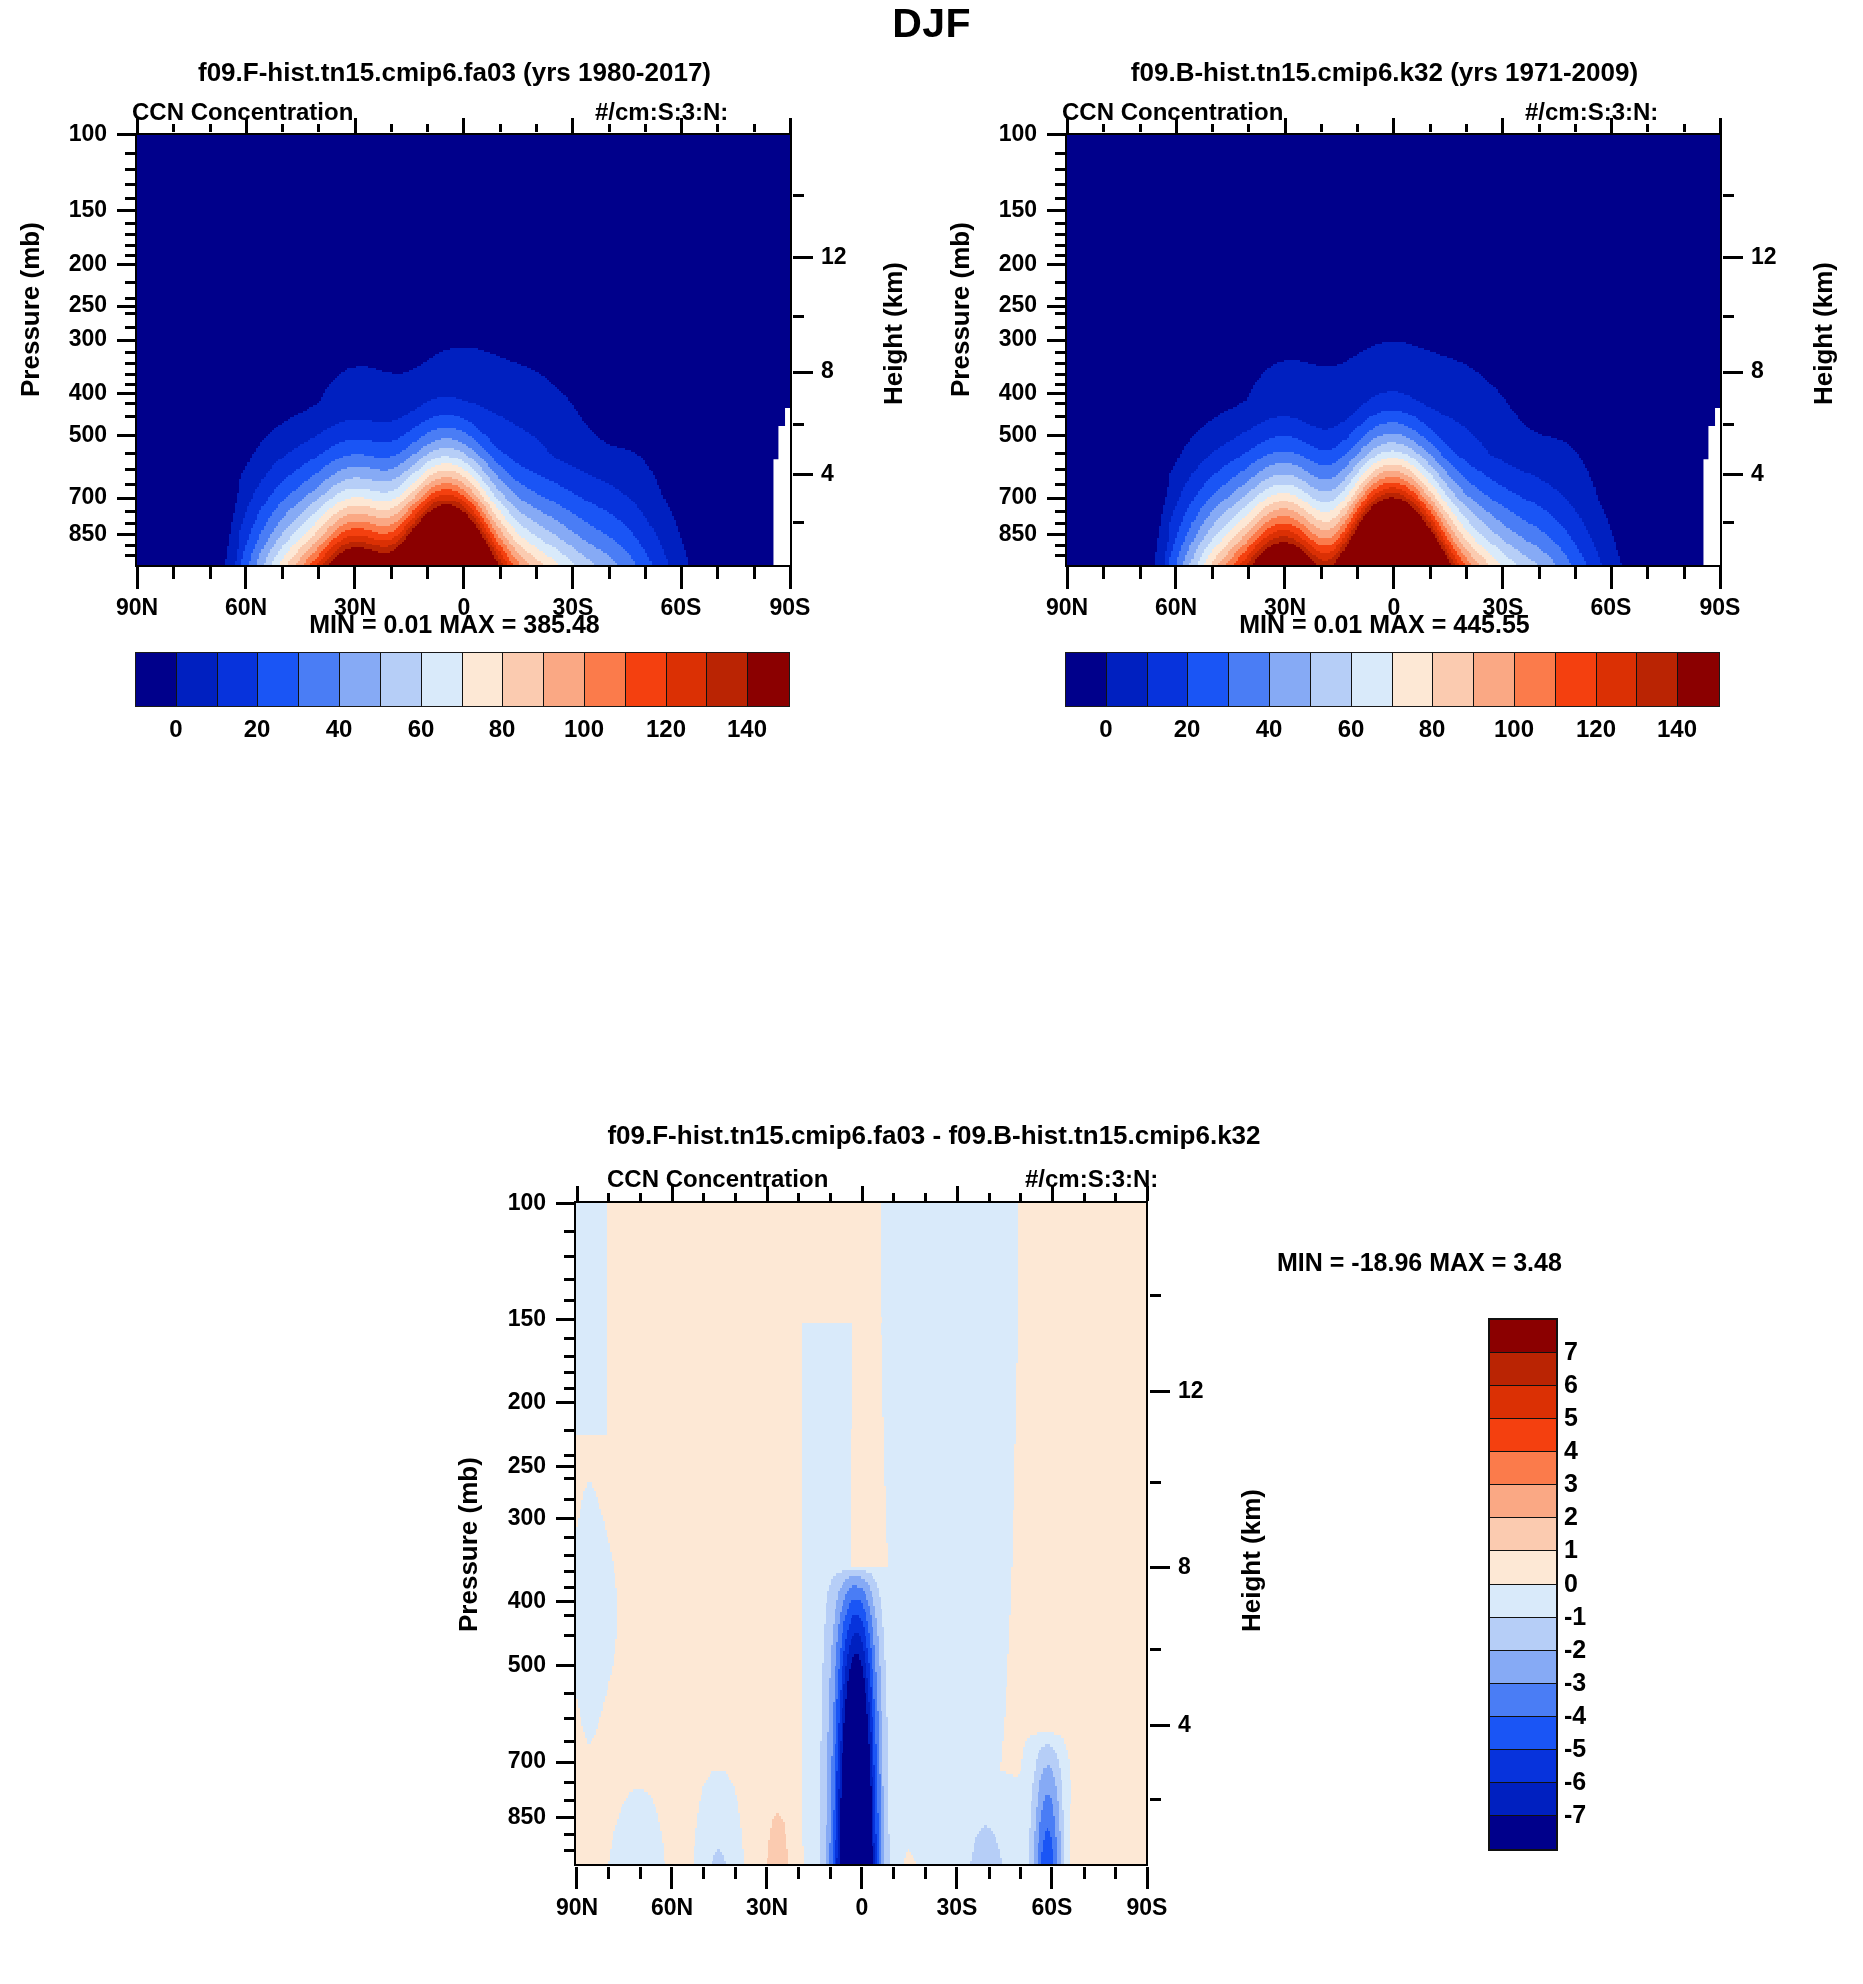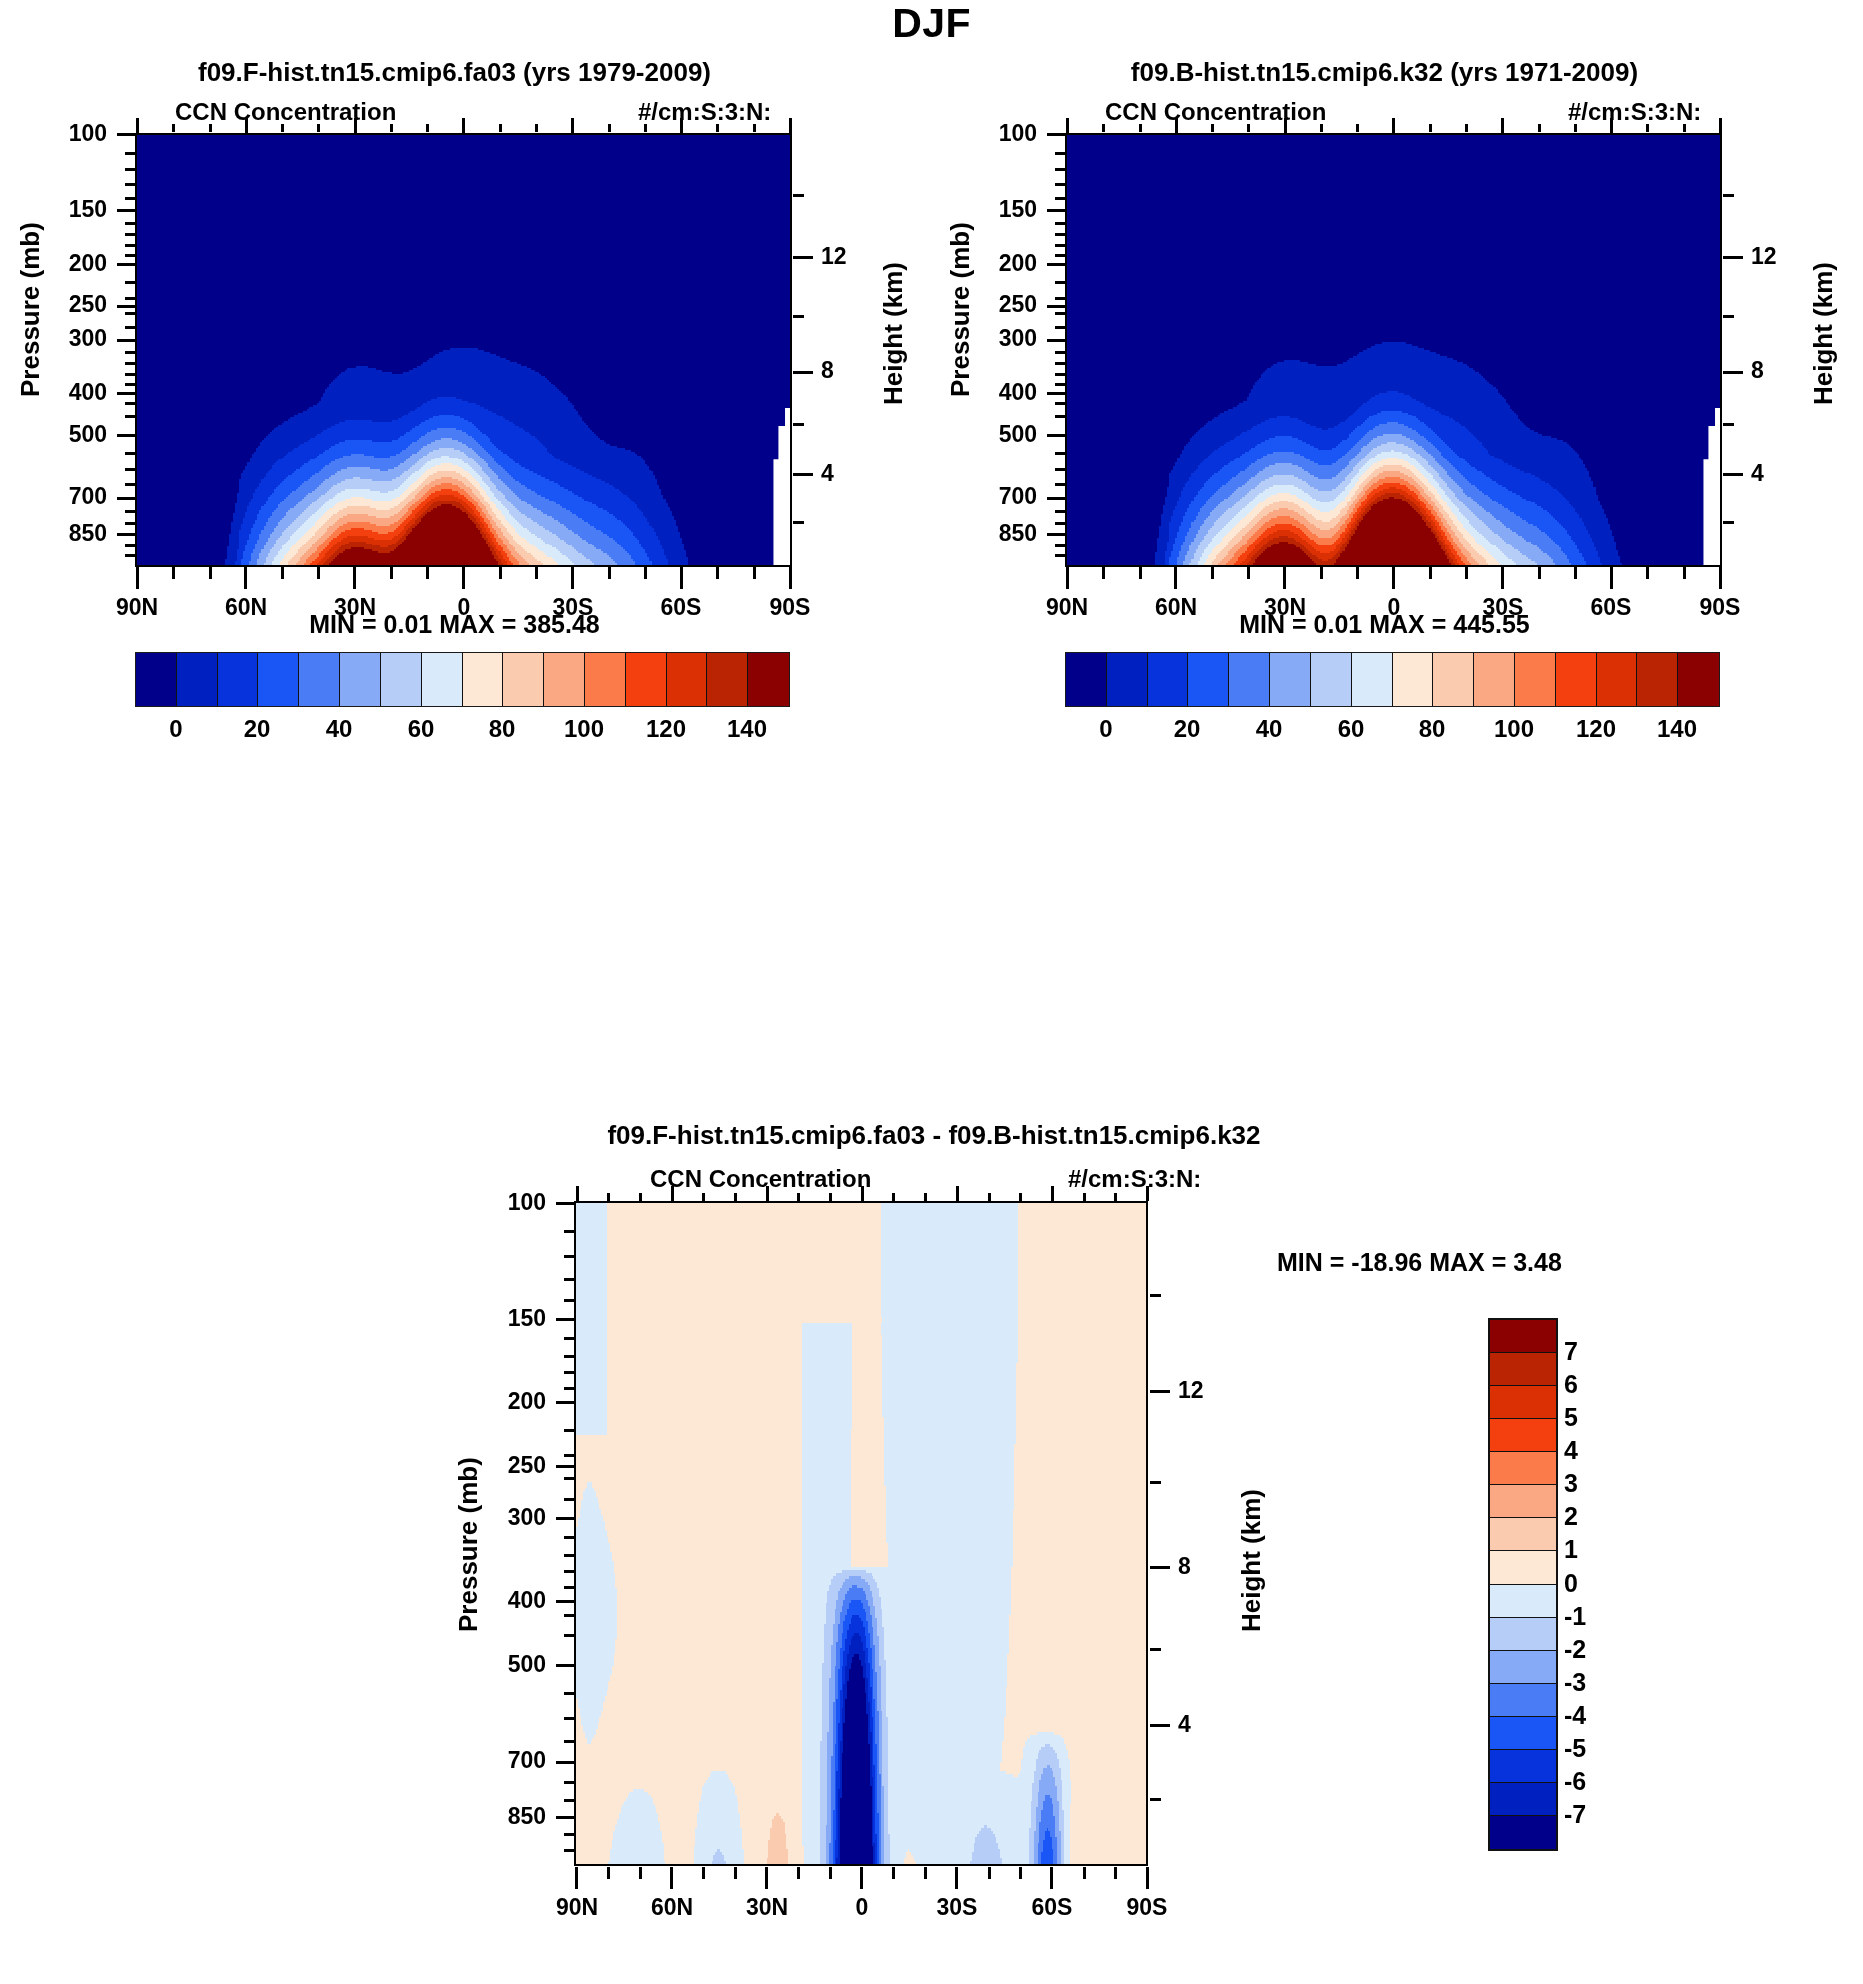--- a/index.html
+++ b/index.html
@@ -19,21 +19,21 @@
     font-size:41px;font-weight:bold;letter-spacing:0.4px;
   }
 
   
   .panel{position:absolute;}
   .panel-title{
     position:absolute;left:0;width:100%;text-align:center;
     font-size:26px;font-weight:bold;white-space:nowrap;
   }
   .sub-left,.sub-right{
-    position:absolute;font-size:24px;font-weight:bold;white-space:nowrap;margin-left:43px;
+    position:absolute;font-size:24px;font-weight:bold;white-space:nowrap;
   }
 
   .plotbox{position:absolute;border:2.5px solid #000;box-sizing:content-box;background:#fff;overflow:hidden;}
   .plotbox svg{display:block;}
 
   
   .tick{position:absolute;background:#000;}
   .ticklabel{position:absolute;font-size:23px;font-weight:bold;white-space:nowrap;}
 
   .axis-title{
@@ -59,21 +59,21 @@
   .cbar-v-labels span{position:absolute;font-size:25px;font-weight:bold;transform:translateY(-50%);}
 </style>
 </head>
 <body>
 
 <div class="page">
 
   <div id="main-title">DJF</div>
 
   <div class="panel" id="panel-left" style="left:0px;top:50px;width:909px;height:1058px;">
-    <div class="panel-title" style="top:6.6px;">f09.F-hist.tn15.cmip6.fa03 (yrs 1979-2009)</div>
+    <div class="panel-title" style="top:6.6px;">f09.F-hist.tn15.cmip6.fa03 (yrs 1980-2017)</div>
     <div class="sub-left" style="left:132px;top:48px;">CCN Concentration</div>
     <div class="sub-right" style="left:595px;top:48px;">#/cm:S:3:N:</div>
 
     <div class="plotbox" id="box-left" style="left:135px;top:83px;width:653px;height:430px;">
       <svg id="svg-left" width="653" height="430" viewBox="0 0 790 520" preserveAspectRatio="none">
           <rect x="0" y="0" width="790" height="520" fill="#0020C0"></rect>
           <path d="M0.00 0.00h790.35v2.71h-790.35zM0.00 2.36h790.35v2.71h-790.35zM0.00 4.73h790.35v2.71h-790.35zM0.00 7.09h790.35v2.71h-790.35zM0.00 9.45h790.35v2.71h-790.35zM0.00 11.82h790.35v2.71h-790.35zM0.00 14.18h790.35v2.71h-790.35zM0.00 16.55h790.35v2.71h-790.35zM0.00 18.91h790.35v2.71h-790.35zM0.00 21.27h790.35v2.71h-790.35zM0.00 23.64h790.35v2.71h-790.35zM0.00 26.00h790.35v2.71h-790.35zM0.00 28.36h790.35v2.71h-790.35zM0.00 30.73h790.35v2.71h-790.35zM0.00 33.09h790.35v2.71h-790.35zM0.00 35.45h790.35v2.71h-790.35zM0.00 37.82h790.35v2.71h-790.35zM0.00 40.18h790.35v2.71h-790.35zM0.00 42.55h790.35v2.71h-790.35zM0.00 44.91h790.35v2.71h-790.35zM0.00 47.27h790.35v2.71h-790.35zM0.00 49.64h790.35v2.71h-790.35zM0.00 52.00h790.35v2.71h-790.35zM0.00 54.36h790.35v2.71h-790.35zM0.00 56.73h790.35v2.71h-790.35zM0.00 59.09h790.35v2.71h-790.35zM0.00 61.45h790.35v2.71h-790.35zM0.00 63.82h790.35v2.71h-790.35zM0.00 66.18h790.35v2.71h-790.35zM0.00 68.55h790.35v2.71h-790.35zM0.00 70.91h790.35v2.71h-790.35zM0.00 73.27h790.35v2.71h-790.35zM0.00 75.64h790.35v2.71h-790.35zM0.00 78.00h790.35v2.71h-790.35zM0.00 80.36h790.35v2.71h-790.35zM0.00 82.73h790.35v2.71h-790.35zM0.00 85.09h790.35v2.71h-790.35zM0.00 87.45h790.35v2.71h-790.35zM0.00 89.82h790.35v2.71h-790.35zM0.00 92.18h790.35v2.71h-790.35zM0.00 94.55h790.35v2.71h-790.35zM0.00 96.91h790.35v2.71h-790.35zM0.00 99.27h790.35v2.71h-790.35zM0.00 101.64h790.35v2.71h-790.35zM0.00 104.00h790.35v2.71h-790.35zM0.00 106.36h790.35v2.71h-790.35zM0.00 108.73h790.35v2.71h-790.35zM0.00 111.09h790.35v2.71h-790.35zM0.00 113.45h790.35v2.71h-790.35zM0.00 115.82h790.35v2.71h-790.35zM0.00 118.18h790.35v2.71h-790.35zM0.00 120.55h790.35v2.71h-790.35zM0.00 122.91h790.35v2.71h-790.35zM0.00 125.27h790.35v2.71h-790.35zM0.00 127.64h790.35v2.71h-790.35zM0.00 130.00h790.35v2.71h-790.35zM0.00 132.36h790.35v2.71h-790.35zM0.00 134.73h790.35v2.71h-790.35zM0.00 137.09h790.35v2.71h-790.35zM0.00 139.45h790.35v2.71h-790.35zM0.00 141.82h790.35v2.71h-790.35zM0.00 144.18h790.35v2.71h-790.35zM0.00 146.55h790.35v2.71h-790.35zM0.00 148.91h790.35v2.71h-790.35zM0.00 151.27h790.35v2.71h-790.35zM0.00 153.64h790.35v2.71h-790.35zM0.00 156.00h790.35v2.71h-790.35zM0.00 158.36h790.35v2.71h-790.35zM0.00 160.73h790.35v2.71h-790.35zM0.00 163.09h790.35v2.71h-790.35zM0.00 165.45h790.35v2.71h-790.35zM0.00 167.82h790.35v2.71h-790.35zM0.00 170.18h790.35v2.71h-790.35zM0.00 172.55h790.35v2.71h-790.35zM0.00 174.91h790.35v2.71h-790.35zM0.00 177.27h790.35v2.71h-790.35zM0.00 179.64h790.35v2.71h-790.35zM0.00 182.00h790.35v2.71h-790.35zM0.00 184.36h790.35v2.71h-790.35zM0.00 186.73h790.35v2.71h-790.35zM0.00 189.09h790.35v2.71h-790.35zM0.00 191.45h790.35v2.71h-790.35zM0.00 193.82h790.35v2.71h-790.35zM0.00 196.18h790.35v2.71h-790.35zM0.00 198.55h790.35v2.71h-790.35zM0.00 200.91h790.35v2.71h-790.35zM0.00 203.27h790.35v2.71h-790.35zM0.00 205.64h790.35v2.71h-790.35zM0.00 208.00h790.35v2.71h-790.35zM0.00 210.36h790.35v2.71h-790.35zM0.00 212.73h790.35v2.71h-790.35zM0.00 215.09h790.35v2.71h-790.35zM0.00 217.45h790.35v2.71h-790.35zM0.00 219.82h790.35v2.71h-790.35zM0.00 222.18h790.35v2.71h-790.35zM0.00 224.55h790.35v2.71h-790.35zM0.00 226.91h790.35v2.71h-790.35zM0.00 229.27h790.35v2.71h-790.35zM0.00 231.64h790.35v2.71h-790.35zM0.00 234.00h790.35v2.71h-790.35zM0.00 236.36h790.35v2.71h-790.35zM0.00 238.73h790.35v2.71h-790.35zM0.00 241.09h790.35v2.71h-790.35zM0.00 243.45h790.35v2.71h-790.35zM0.00 245.82h790.35v2.71h-790.35zM0.00 248.18h790.35v2.71h-790.35zM0.00 250.55h790.35v2.71h-790.35zM0.00 252.91h790.35v2.71h-790.35zM0.00 255.27h790.35v2.71h-790.35zM0.00 257.64h378.07v2.71h-378.07zM412.28 257.64h378.07v2.71h-378.07zM0.00 260.00h370.66v2.71h-370.66zM419.69 260.00h370.66v2.71h-370.66zM0.00 262.36h365.73v2.71h-365.73zM427.09 262.36h363.26v2.71h-363.26zM0.00 264.73h360.79v2.71h-360.79zM434.50 264.73h355.85v2.71h-355.85zM0.00 267.09h358.32v2.71h-358.32zM439.44 267.09h350.91v2.71h-350.91zM0.00 269.45h353.38v2.71h-353.38zM446.84 269.45h343.51v2.71h-343.51zM0.00 271.82h350.91v2.71h-350.91zM451.78 271.82h338.57v2.71h-338.57zM0.00 274.18h345.98v2.71h-345.98zM459.19 274.18h331.16v2.71h-331.16zM0.00 276.55h343.51v2.71h-343.51zM464.13 276.55h326.23v2.71h-326.23zM0.00 278.91h264.51v2.71h-264.51zM278.97 278.91h59.60v2.71h-59.60zM471.53 278.91h318.82v2.71h-318.82zM0.00 281.27h254.63v2.71h-254.63zM288.84 281.27h44.79v2.71h-44.79zM476.47 281.27h313.88v2.71h-313.88zM0.00 283.64h252.16v2.71h-252.16zM296.25 283.64h32.44v2.71h-32.44zM481.41 283.64h308.94v2.71h-308.94zM0.00 286.00h247.22v2.71h-247.22zM308.59 286.00h12.69v2.71h-12.69zM486.34 286.00h304.01v2.71h-304.01zM0.00 288.36h244.76v2.71h-244.76zM488.81 288.36h301.54v2.71h-301.54zM0.00 290.73h242.29v2.71h-242.29zM493.75 290.73h296.60v2.71h-296.60zM0.00 293.09h239.82v2.71h-239.82zM496.22 293.09h294.13v2.71h-294.13zM0.00 295.45h237.35v2.71h-237.35zM498.69 295.45h291.66v2.71h-291.66zM0.00 297.82h234.88v2.71h-234.88zM501.16 297.82h289.19v2.71h-289.19zM0.00 300.18h232.41v2.71h-232.41zM503.63 300.18h286.73v2.71h-286.73zM0.00 302.55h232.41v2.71h-232.41zM506.09 302.55h284.26v2.71h-284.26zM0.00 304.91h229.94v2.71h-229.94zM508.56 304.91h281.79v2.71h-281.79zM0.00 307.27h227.47v2.71h-227.47zM511.03 307.27h279.32v2.71h-279.32zM0.00 309.64h227.47v2.71h-227.47zM513.50 309.64h276.85v2.71h-276.85zM0.00 312.00h225.01v2.71h-225.01zM515.97 312.00h274.38v2.71h-274.38zM0.00 314.36h225.01v2.71h-225.01zM518.44 314.36h271.91v2.71h-271.91zM0.00 316.73h222.54v2.71h-222.54zM520.91 316.73h269.44v2.71h-269.44zM0.00 319.09h222.54v2.71h-222.54zM520.91 319.09h269.44v2.71h-269.44zM0.00 321.45h220.07v2.71h-220.07zM523.38 321.45h266.98v2.71h-266.98zM0.00 323.82h217.60v2.71h-217.60zM525.84 323.82h264.51v2.71h-264.51zM0.00 326.18h212.66v2.71h-212.66zM528.31 326.18h262.04v2.71h-262.04zM0.00 328.55h207.72v2.71h-207.72zM528.31 328.55h262.04v2.71h-262.04zM0.00 330.91h205.26v2.71h-205.26zM530.78 330.91h259.57v2.71h-259.57zM0.00 333.27h200.32v2.71h-200.32zM533.25 333.27h257.10v2.71h-257.10zM0.00 335.64h195.38v2.71h-195.38zM533.25 335.64h257.10v2.71h-257.10zM0.00 338.00h190.44v2.71h-190.44zM535.72 338.00h254.63v2.71h-254.63zM0.00 340.36h185.51v2.71h-185.51zM538.19 340.36h252.16v2.71h-252.16zM0.00 342.73h183.04v2.71h-183.04zM538.19 342.73h252.16v2.71h-252.16zM0.00 345.09h178.10v2.71h-178.10zM540.66 345.09h249.69v2.71h-249.69zM0.00 347.45h175.63v2.71h-175.63zM543.13 347.45h247.22v2.71h-247.22zM0.00 349.82h170.69v2.71h-170.69zM545.59 349.82h244.76v2.71h-244.76zM0.00 352.18h168.22v2.71h-168.22zM545.59 352.18h244.76v2.71h-244.76zM0.00 354.55h165.76v2.71h-165.76zM548.06 354.55h242.29v2.71h-242.29zM0.00 356.91h163.29v2.71h-163.29zM550.53 356.91h239.82v2.71h-239.82zM0.00 359.27h160.82v2.71h-160.82zM553.00 359.27h237.35v2.71h-237.35zM0.00 361.64h158.35v2.71h-158.35zM555.47 361.64h234.88v2.71h-234.88zM0.00 364.00h155.88v2.71h-155.88zM557.94 364.00h232.41v2.71h-232.41zM0.00 366.36h153.41v2.71h-153.41zM560.41 366.36h229.94v2.71h-229.94zM0.00 368.73h150.94v2.71h-150.94zM565.34 368.73h225.01v2.71h-225.01zM0.00 371.09h148.47v2.71h-148.47zM567.81 371.09h222.54v2.71h-222.54zM0.00 373.45h148.47v2.71h-148.47zM572.75 373.45h217.60v2.71h-217.60zM0.00 375.82h146.01v2.71h-146.01zM580.16 375.82h210.19v2.71h-210.19zM0.00 378.18h143.54v2.71h-143.54zM590.03 378.18h200.32v2.71h-200.32zM0.00 380.55h143.54v2.71h-143.54zM597.44 380.55h192.91v2.71h-192.91zM0.00 382.91h141.07v2.71h-141.07zM602.38 382.91h187.97v2.71h-187.97zM0.00 385.27h138.60v2.71h-138.60zM604.84 385.27h185.51v2.71h-185.51zM0.00 387.64h138.60v2.71h-138.60zM609.78 387.64h180.57v2.71h-180.57zM0.00 390.00h136.13v2.71h-136.13zM612.25 390.00h178.10v2.71h-178.10zM0.00 392.36h136.13v2.71h-136.13zM614.72 392.36h175.63v2.71h-175.63zM0.00 394.73h133.66v2.71h-133.66zM614.72 394.73h175.63v2.71h-175.63zM0.00 397.09h133.66v2.71h-133.66zM617.19 397.09h173.16v2.71h-173.16zM0.00 399.45h131.19v2.71h-131.19zM619.66 399.45h170.69v2.71h-170.69zM0.00 401.82h131.19v2.71h-131.19zM619.66 401.82h170.69v2.71h-170.69zM0.00 404.18h128.72v2.71h-128.72zM622.13 404.18h168.22v2.71h-168.22zM0.00 406.55h128.72v2.71h-128.72zM624.59 406.55h165.76v2.71h-165.76zM0.00 408.91h126.26v2.71h-126.26zM624.59 408.91h165.76v2.71h-165.76zM0.00 411.27h126.26v2.71h-126.26zM627.06 411.27h163.29v2.71h-163.29zM0.00 413.64h126.26v2.71h-126.26zM627.06 413.64h163.29v2.71h-163.29zM0.00 416.00h123.79v2.71h-123.79zM629.53 416.00h160.82v2.71h-160.82zM0.00 418.36h123.79v2.71h-123.79zM629.53 418.36h160.82v2.71h-160.82zM0.00 420.73h123.79v2.71h-123.79zM629.53 420.73h160.82v2.71h-160.82zM0.00 423.09h123.79v2.71h-123.79zM632.00 423.09h158.35v2.71h-158.35zM0.00 425.45h123.79v2.71h-123.79zM632.00 425.45h158.35v2.71h-158.35zM0.00 427.82h123.79v2.71h-123.79zM634.47 427.82h155.88v2.71h-155.88zM0.00 430.18h123.79v2.71h-123.79zM634.47 430.18h155.88v2.71h-155.88zM0.00 432.55h121.32v2.71h-121.32zM634.47 432.55h155.88v2.71h-155.88zM0.00 434.91h121.32v2.71h-121.32zM636.94 434.91h153.41v2.71h-153.41zM0.00 437.27h121.32v2.71h-121.32zM636.94 437.27h153.41v2.71h-153.41zM0.00 439.64h121.32v2.71h-121.32zM639.41 439.64h150.94v2.71h-150.94zM0.00 442.00h121.32v2.71h-121.32zM639.41 442.00h150.94v2.71h-150.94zM0.00 444.36h118.85v2.71h-118.85zM641.88 444.36h148.47v2.71h-148.47zM0.00 446.73h118.85v2.71h-118.85zM641.88 446.73h148.47v2.71h-148.47zM0.00 449.09h118.85v2.71h-118.85zM644.34 449.09h146.01v2.71h-146.01zM0.00 451.45h118.85v2.71h-118.85zM644.34 451.45h146.01v2.71h-146.01zM0.00 453.82h118.85v2.71h-118.85zM646.81 453.82h143.54v2.71h-143.54zM0.00 456.18h116.38v2.71h-116.38zM646.81 456.18h143.54v2.71h-143.54zM0.00 458.55h116.38v2.71h-116.38zM646.81 458.55h143.54v2.71h-143.54zM0.00 460.91h116.38v2.71h-116.38zM649.28 460.91h141.07v2.71h-141.07zM0.00 463.27h116.38v2.71h-116.38zM649.28 463.27h141.07v2.71h-141.07zM0.00 465.64h116.38v2.71h-116.38zM651.75 465.64h138.60v2.71h-138.60zM0.00 468.00h113.91v2.71h-113.91zM651.75 468.00h138.60v2.71h-138.60zM0.00 470.36h113.91v2.71h-113.91zM651.75 470.36h138.60v2.71h-138.60zM0.00 472.73h113.91v2.71h-113.91zM654.22 472.73h136.13v2.71h-136.13zM0.00 475.09h113.91v2.71h-113.91zM654.22 475.09h136.13v2.71h-136.13zM0.00 477.45h113.91v2.71h-113.91zM654.22 477.45h136.13v2.71h-136.13zM0.00 479.82h113.91v2.71h-113.91zM656.69 479.82h133.66v2.71h-133.66zM0.00 482.18h111.44v2.71h-111.44zM656.69 482.18h133.66v2.71h-133.66zM0.00 484.55h111.44v2.71h-111.44zM656.69 484.55h133.66v2.71h-133.66zM0.00 486.91h111.44v2.71h-111.44zM659.16 486.91h131.19v2.71h-131.19zM0.00 489.27h111.44v2.71h-111.44zM659.16 489.27h131.19v2.71h-131.19zM0.00 491.64h111.44v2.71h-111.44zM659.16 491.64h131.19v2.71h-131.19zM0.00 494.00h111.44v2.71h-111.44zM661.63 494.00h128.72v2.71h-128.72zM0.00 496.36h108.97v2.71h-108.97zM661.63 496.36h128.72v2.71h-128.72zM0.00 498.73h108.97v2.71h-108.97zM661.63 498.73h128.72v2.71h-128.72zM0.00 501.09h108.97v2.71h-108.97zM664.09 501.09h126.26v2.71h-126.26zM0.00 503.45h108.97v2.71h-108.97zM664.09 503.45h126.26v2.71h-126.26zM0.00 505.82h108.97v2.71h-108.97zM664.09 505.82h126.26v2.71h-126.26zM0.00 508.18h108.97v2.71h-108.97zM664.09 508.18h126.26v2.71h-126.26zM0.00 510.55h108.97v2.71h-108.97zM666.56 510.55h123.79v2.71h-123.79zM0.00 512.91h106.51v2.71h-106.51zM666.56 512.91h123.79v2.71h-123.79zM0.00 515.27h106.51v2.71h-106.51zM666.56 515.27h123.79v2.71h-123.79zM0.00 517.64h106.51v2.71h-106.51zM666.56 517.64h123.79v2.71h-123.79z" fill="#00008B" shape-rendering="crispEdges"></path>
           <path d="M362.91 316.73h22.57v2.71h-22.57zM355.50 319.09h37.38v2.71h-37.38zM350.56 321.45h49.73v2.71h-49.73zM345.63 323.82h64.54v2.71h-64.54zM343.16 326.18h71.94v2.71h-71.94zM338.22 328.55h81.82v2.71h-81.82zM335.75 330.91h89.22v2.71h-89.22zM330.81 333.27h99.10v2.71h-99.10zM328.34 335.64h106.51v2.71h-106.51zM323.41 338.00h42.32v2.71h-42.32zM382.66 338.00h54.66v2.71h-54.66zM320.94 340.36h37.38v2.71h-37.38zM390.06 340.36h52.19v2.71h-52.19zM316.00 342.73h37.38v2.71h-37.38zM395.00 342.73h49.73v2.71h-49.73zM251.81 345.09h32.44v2.71h-32.44zM308.59 345.09h39.85v2.71h-39.85zM399.94 345.09h49.73v2.71h-49.73zM244.41 347.45h99.10v2.71h-99.10zM404.88 347.45h49.73v2.71h-49.73zM239.47 349.82h101.57v2.71h-101.57zM407.34 349.82h49.73v2.71h-49.73zM234.53 352.18h101.57v2.71h-101.57zM409.81 352.18h52.19v2.71h-52.19zM229.59 354.55h104.04v2.71h-104.04zM412.28 354.55h54.66v2.71h-54.66zM224.66 356.91h106.51v2.71h-106.51zM414.75 356.91h54.66v2.71h-54.66zM222.19 359.27h104.04v2.71h-104.04zM417.22 359.27h57.13v2.71h-57.13zM217.25 361.64h106.51v2.71h-106.51zM422.16 361.64h54.66v2.71h-54.66zM214.78 364.00h104.04v2.71h-104.04zM424.63 364.00h57.13v2.71h-57.13zM209.84 366.36h106.51v2.71h-106.51zM427.09 366.36h57.13v2.71h-57.13zM207.38 368.73h44.79v2.71h-44.79zM283.91 368.73h25.04v2.71h-25.04zM427.09 368.73h59.60v2.71h-59.60zM202.44 371.09h42.32v2.71h-42.32zM429.56 371.09h59.60v2.71h-59.60zM197.50 373.45h42.32v2.71h-42.32zM432.03 373.45h59.60v2.71h-59.60zM195.03 375.82h39.85v2.71h-39.85zM434.50 375.82h59.60v2.71h-59.60zM190.09 378.18h42.32v2.71h-42.32zM436.97 378.18h59.60v2.71h-59.60zM187.63 380.55h39.85v2.71h-39.85zM439.44 380.55h57.13v2.71h-57.13zM182.69 382.91h42.32v2.71h-42.32zM441.91 382.91h57.13v2.71h-57.13zM180.22 385.27h39.85v2.71h-39.85zM446.84 385.27h54.66v2.71h-54.66zM177.75 387.64h39.85v2.71h-39.85zM449.31 387.64h54.66v2.71h-54.66zM175.28 390.00h39.85v2.71h-39.85zM451.78 390.00h54.66v2.71h-54.66zM170.34 392.36h39.85v2.71h-39.85zM454.25 392.36h57.13v2.71h-57.13zM167.88 394.73h39.85v2.71h-39.85zM456.72 394.73h59.60v2.71h-59.60zM165.41 397.09h37.38v2.71h-37.38zM461.66 397.09h59.60v2.71h-59.60zM162.94 399.45h37.38v2.71h-37.38zM464.13 399.45h62.07v2.71h-62.07zM162.94 401.82h34.91v2.71h-34.91zM469.06 401.82h62.07v2.71h-62.07zM160.47 404.18h32.44v2.71h-32.44zM474.00 404.18h62.07v2.71h-62.07zM158.00 406.55h32.44v2.71h-32.44zM478.94 406.55h62.07v2.71h-62.07zM155.53 408.91h32.44v2.71h-32.44zM483.88 408.91h62.07v2.71h-62.07zM155.53 411.27h27.51v2.71h-27.51zM488.81 411.27h62.07v2.71h-62.07zM153.06 413.64h27.51v2.71h-27.51zM493.75 413.64h62.07v2.71h-62.07zM150.59 416.00h27.51v2.71h-27.51zM498.69 416.00h62.07v2.71h-62.07zM150.59 418.36h25.04v2.71h-25.04zM503.63 418.36h62.07v2.71h-62.07zM148.13 420.73h25.04v2.71h-25.04zM508.56 420.73h62.07v2.71h-62.07zM148.13 423.09h22.57v2.71h-22.57zM511.03 423.09h64.54v2.71h-64.54zM145.66 425.45h22.57v2.71h-22.57zM515.97 425.45h62.07v2.71h-62.07zM143.19 427.82h22.57v2.71h-22.57zM520.91 427.82h62.07v2.71h-62.07zM143.19 430.18h22.57v2.71h-22.57zM525.84 430.18h59.60v2.71h-59.60zM140.72 432.55h22.57v2.71h-22.57zM528.31 432.55h59.60v2.71h-59.60zM140.72 434.91h20.10v2.71h-20.10zM533.25 434.91h59.60v2.71h-59.60zM140.72 437.27h17.63v2.71h-17.63zM538.19 437.27h57.13v2.71h-57.13zM138.25 439.64h20.10v2.71h-20.10zM540.66 439.64h57.13v2.71h-57.13zM138.25 442.00h17.63v2.71h-17.63zM545.59 442.00h54.66v2.71h-54.66zM135.78 444.36h20.10v2.71h-20.10zM550.53 444.36h52.19v2.71h-52.19zM135.78 446.73h17.63v2.71h-17.63zM555.47 446.73h49.73v2.71h-49.73zM133.31 449.09h17.63v2.71h-17.63zM557.94 449.09h47.26v2.71h-47.26zM133.31 451.45h17.63v2.71h-17.63zM562.88 451.45h44.79v2.71h-44.79zM133.31 453.82h15.16v2.71h-15.16zM567.81 453.82h42.32v2.71h-42.32zM130.84 456.18h17.63v2.71h-17.63zM570.28 456.18h42.32v2.71h-42.32zM130.84 458.55h15.16v2.71h-15.16zM575.22 458.55h37.38v2.71h-37.38zM130.84 460.91h15.16v2.71h-15.16zM577.69 460.91h37.38v2.71h-37.38zM128.38 463.27h17.63v2.71h-17.63zM580.16 463.27h37.38v2.71h-37.38zM128.38 465.64h15.16v2.71h-15.16zM585.09 465.64h32.44v2.71h-32.44zM128.38 468.00h15.16v2.71h-15.16zM587.56 468.00h32.44v2.71h-32.44zM125.91 470.36h15.16v2.71h-15.16zM590.03 470.36h29.98v2.71h-29.98zM125.91 472.73h15.16v2.71h-15.16zM592.50 472.73h29.98v2.71h-29.98zM125.91 475.09h12.69v2.71h-12.69zM594.97 475.09h29.98v2.71h-29.98zM123.44 477.45h15.16v2.71h-15.16zM597.44 477.45h27.51v2.71h-27.51zM123.44 479.82h15.16v2.71h-15.16zM599.91 479.82h27.51v2.71h-27.51zM123.44 482.18h12.69v2.71h-12.69zM599.91 482.18h27.51v2.71h-27.51zM123.44 484.55h12.69v2.71h-12.69zM602.38 484.55h27.51v2.71h-27.51zM123.44 486.91h12.69v2.71h-12.69zM604.84 486.91h25.04v2.71h-25.04zM123.44 489.27h10.22v2.71h-10.22zM607.31 489.27h25.04v2.71h-25.04zM123.44 491.64h10.22v2.71h-10.22zM607.31 491.64h25.04v2.71h-25.04zM123.44 494.00h10.22v2.71h-10.22zM609.78 494.00h22.57v2.71h-22.57zM123.44 496.36h7.76v2.71h-7.76zM609.78 496.36h25.04v2.71h-25.04zM123.44 498.73h7.76v2.71h-7.76zM612.25 498.73h22.57v2.71h-22.57zM120.97 501.09h10.22v2.71h-10.22zM614.72 501.09h22.57v2.71h-22.57zM120.97 503.45h7.76v2.71h-7.76zM614.72 503.45h22.57v2.71h-22.57zM120.97 505.82h7.76v2.71h-7.76zM617.19 505.82h20.10v2.71h-20.10zM120.97 508.18h7.76v2.71h-7.76zM617.19 508.18h22.57v2.71h-22.57zM120.97 510.55h7.76v2.71h-7.76zM619.66 510.55h20.10v2.71h-20.10zM120.97 512.91h5.29v2.71h-5.29zM619.66 512.91h22.57v2.71h-22.57zM118.50 515.27h7.76v2.71h-7.76zM622.13 515.27h20.10v2.71h-20.10zM118.50 517.64h7.76v2.71h-7.76zM622.13 517.64h20.10v2.71h-20.10z" fill="#0733DC" shape-rendering="crispEdges"></path>
           <path d="M365.38 338.00h17.63v2.71h-17.63zM357.97 340.36h32.44v2.71h-32.44zM353.03 342.73h42.32v2.71h-42.32zM348.09 345.09h52.19v2.71h-52.19zM343.16 347.45h62.07v2.71h-62.07zM340.69 349.82h67.01v2.71h-67.01zM335.75 352.18h74.41v2.71h-74.41zM333.28 354.55h29.98v2.71h-29.98zM385.13 354.55h27.51v2.71h-27.51zM330.81 356.91h25.04v2.71h-25.04zM392.53 356.91h22.57v2.71h-22.57zM325.88 359.27h25.04v2.71h-25.04zM397.47 359.27h20.10v2.71h-20.10zM323.41 361.64h25.04v2.71h-25.04zM399.94 361.64h22.57v2.71h-22.57zM318.47 364.00h25.04v2.71h-25.04zM404.88 364.00h20.10v2.71h-20.10zM316.00 366.36h25.04v2.71h-25.04zM407.34 366.36h20.10v2.71h-20.10zM251.81 368.73h32.44v2.71h-32.44zM308.59 368.73h29.98v2.71h-29.98zM409.81 368.73h17.63v2.71h-17.63zM244.41 371.09h89.22v2.71h-89.22zM412.28 371.09h17.63v2.71h-17.63zM239.47 373.45h91.69v2.71h-91.69zM414.75 373.45h17.63v2.71h-17.63zM234.53 375.82h94.16v2.71h-94.16zM417.22 375.82h17.63v2.71h-17.63zM232.06 378.18h94.16v2.71h-94.16zM419.69 378.18h17.63v2.71h-17.63zM227.13 380.55h94.16v2.71h-94.16zM422.16 380.55h17.63v2.71h-17.63zM224.66 382.91h94.16v2.71h-94.16zM424.63 382.91h17.63v2.71h-17.63zM219.72 385.27h39.85v2.71h-39.85zM274.03 385.27h39.85v2.71h-39.85zM427.09 385.27h20.10v2.71h-20.10zM217.25 387.64h32.44v2.71h-32.44zM286.38 387.64h20.10v2.71h-20.10zM429.56 387.64h20.10v2.71h-20.10zM214.78 390.00h29.98v2.71h-29.98zM432.03 390.00h20.10v2.71h-20.10zM209.84 392.36h29.98v2.71h-29.98zM432.03 392.36h22.57v2.71h-22.57zM207.38 394.73h27.51v2.71h-27.51zM434.50 394.73h22.57v2.71h-22.57zM202.44 397.09h29.98v2.71h-29.98zM436.97 397.09h25.04v2.71h-25.04zM199.97 399.45h27.51v2.71h-27.51zM439.44 399.45h25.04v2.71h-25.04zM197.50 401.82h27.51v2.71h-27.51zM441.91 401.82h27.51v2.71h-27.51zM192.56 404.18h29.98v2.71h-29.98zM444.38 404.18h29.98v2.71h-29.98zM190.09 406.55h29.98v2.71h-29.98zM446.84 406.55h32.44v2.71h-32.44zM187.63 408.91h27.51v2.71h-27.51zM449.31 408.91h34.91v2.71h-34.91zM182.69 411.27h29.98v2.71h-29.98zM451.78 411.27h37.38v2.71h-37.38zM180.22 413.64h29.98v2.71h-29.98zM454.25 413.64h39.85v2.71h-39.85zM177.75 416.00h29.98v2.71h-29.98zM456.72 416.00h42.32v2.71h-42.32zM175.28 418.36h27.51v2.71h-27.51zM461.66 418.36h42.32v2.71h-42.32zM172.81 420.73h27.51v2.71h-27.51zM464.13 420.73h44.79v2.71h-44.79zM170.34 423.09h27.51v2.71h-27.51zM469.06 423.09h42.32v2.71h-42.32zM167.88 425.45h27.51v2.71h-27.51zM471.53 425.45h44.79v2.71h-44.79zM165.41 427.82h27.51v2.71h-27.51zM476.47 427.82h44.79v2.71h-44.79zM165.41 430.18h22.57v2.71h-22.57zM481.41 430.18h44.79v2.71h-44.79zM162.94 432.55h22.57v2.71h-22.57zM483.88 432.55h44.79v2.71h-44.79zM160.47 434.91h22.57v2.71h-22.57zM488.81 434.91h44.79v2.71h-44.79zM158.00 437.27h22.57v2.71h-22.57zM493.75 437.27h44.79v2.71h-44.79zM158.00 439.64h20.10v2.71h-20.10zM498.69 439.64h42.32v2.71h-42.32zM155.53 442.00h20.10v2.71h-20.10zM503.63 442.00h42.32v2.71h-42.32zM155.53 444.36h17.63v2.71h-17.63zM506.09 444.36h44.79v2.71h-44.79zM153.06 446.73h17.63v2.71h-17.63zM511.03 446.73h44.79v2.71h-44.79zM150.59 449.09h20.10v2.71h-20.10zM513.50 449.09h44.79v2.71h-44.79zM150.59 451.45h17.63v2.71h-17.63zM518.44 451.45h44.79v2.71h-44.79zM148.13 453.82h17.63v2.71h-17.63zM523.38 453.82h44.79v2.71h-44.79zM148.13 456.18h15.16v2.71h-15.16zM525.84 456.18h44.79v2.71h-44.79zM145.66 458.55h17.63v2.71h-17.63zM530.78 458.55h44.79v2.71h-44.79zM145.66 460.91h15.16v2.71h-15.16zM533.25 460.91h44.79v2.71h-44.79zM145.66 463.27h12.69v2.71h-12.69zM538.19 463.27h42.32v2.71h-42.32zM143.19 465.64h15.16v2.71h-15.16zM540.66 465.64h44.79v2.71h-44.79zM143.19 468.00h12.69v2.71h-12.69zM545.59 468.00h42.32v2.71h-42.32zM140.72 470.36h15.16v2.71h-15.16zM548.06 470.36h42.32v2.71h-42.32zM140.72 472.73h12.69v2.71h-12.69zM553.00 472.73h39.85v2.71h-39.85zM138.25 475.09h15.16v2.71h-15.16zM555.47 475.09h39.85v2.71h-39.85zM138.25 477.45h12.69v2.71h-12.69zM560.41 477.45h37.38v2.71h-37.38zM138.25 479.82h12.69v2.71h-12.69zM562.88 479.82h37.38v2.71h-37.38zM135.78 482.18h12.69v2.71h-12.69zM567.81 482.18h32.44v2.71h-32.44zM135.78 484.55h12.69v2.71h-12.69zM570.28 484.55h32.44v2.71h-32.44zM135.78 486.91h12.69v2.71h-12.69zM575.22 486.91h29.98v2.71h-29.98zM133.31 489.27h12.69v2.71h-12.69zM577.69 489.27h29.98v2.71h-29.98zM133.31 491.64h12.69v2.71h-12.69zM580.16 491.64h27.51v2.71h-27.51zM133.31 494.00h10.22v2.71h-10.22zM582.63 494.00h27.51v2.71h-27.51zM130.84 496.36h12.69v2.71h-12.69zM585.09 496.36h25.04v2.71h-25.04zM130.84 498.73h12.69v2.71h-12.69zM587.56 498.73h25.04v2.71h-25.04zM130.84 501.09h10.22v2.71h-10.22zM590.03 501.09h25.04v2.71h-25.04zM128.38 503.45h12.69v2.71h-12.69zM592.50 503.45h22.57v2.71h-22.57zM128.38 505.82h10.22v2.71h-10.22zM594.97 505.82h22.57v2.71h-22.57zM128.38 508.18h10.22v2.71h-10.22zM597.44 508.18h20.10v2.71h-20.10zM128.38 510.55h10.22v2.71h-10.22zM597.44 510.55h22.57v2.71h-22.57zM125.91 512.91h12.69v2.71h-12.69zM599.91 512.91h20.10v2.71h-20.10zM125.91 515.27h10.22v2.71h-10.22zM602.38 515.27h20.10v2.71h-20.10zM125.91 517.64h10.22v2.71h-10.22zM602.38 517.64h20.10v2.71h-20.10z" fill="#1A55F5" shape-rendering="crispEdges"></path>
           <path d="M362.91 354.55h22.57v2.71h-22.57zM355.50 356.91h37.38v2.71h-37.38zM350.56 359.27h47.26v2.71h-47.26zM348.09 361.64h52.19v2.71h-52.19zM343.16 364.00h62.07v2.71h-62.07zM340.69 366.36h27.51v2.71h-27.51zM380.19 366.36h27.51v2.71h-27.51zM338.22 368.73h22.57v2.71h-22.57zM387.59 368.73h22.57v2.71h-22.57zM333.28 371.09h22.57v2.71h-22.57zM392.53 371.09h20.10v2.71h-20.10zM330.81 373.45h20.10v2.71h-20.10zM397.47 373.45h17.63v2.71h-17.63zM328.34 375.82h17.63v2.71h-17.63zM399.94 375.82h17.63v2.71h-17.63zM325.88 378.18h17.63v2.71h-17.63zM404.88 378.18h15.16v2.71h-15.16zM320.94 380.55h20.10v2.71h-20.10zM407.34 380.55h15.16v2.71h-15.16zM318.47 382.91h20.10v2.71h-20.10zM409.81 382.91h15.16v2.71h-15.16zM259.22 385.27h15.16v2.71h-15.16zM313.53 385.27h20.10v2.71h-20.10zM412.28 385.27h15.16v2.71h-15.16zM249.34 387.64h37.38v2.71h-37.38zM306.13 387.64h25.04v2.71h-25.04zM414.75 387.64h15.16v2.71h-15.16zM244.41 390.00h84.29v2.71h-84.29zM417.22 390.00h15.16v2.71h-15.16zM239.47 392.36h86.76v2.71h-86.76zM419.69 392.36h12.69v2.71h-12.69zM234.53 394.73h89.22v2.71h-89.22zM422.16 394.73h12.69v2.71h-12.69zM232.06 397.09h86.76v2.71h-86.76zM424.63 397.09h12.69v2.71h-12.69zM227.13 399.45h89.22v2.71h-89.22zM424.63 399.45h15.16v2.71h-15.16zM224.66 401.82h29.98v2.71h-29.98zM281.44 401.82h29.98v2.71h-29.98zM427.09 401.82h15.16v2.71h-15.16zM222.19 404.18h25.04v2.71h-25.04zM293.78 404.18h10.22v2.71h-10.22zM429.56 404.18h15.16v2.71h-15.16zM219.72 406.55h22.57v2.71h-22.57zM432.03 406.55h15.16v2.71h-15.16zM214.78 408.91h25.04v2.71h-25.04zM434.50 408.91h15.16v2.71h-15.16zM212.31 411.27h22.57v2.71h-22.57zM436.97 411.27h15.16v2.71h-15.16zM209.84 413.64h22.57v2.71h-22.57zM436.97 413.64h17.63v2.71h-17.63zM207.38 416.00h20.10v2.71h-20.10zM439.44 416.00h17.63v2.71h-17.63zM202.44 418.36h22.57v2.71h-22.57zM441.91 418.36h20.10v2.71h-20.10zM199.97 420.73h22.57v2.71h-22.57zM444.38 420.73h20.10v2.71h-20.10zM197.50 423.09h22.57v2.71h-22.57zM446.84 423.09h22.57v2.71h-22.57zM195.03 425.45h22.57v2.71h-22.57zM449.31 425.45h22.57v2.71h-22.57zM192.56 427.82h22.57v2.71h-22.57zM451.78 427.82h25.04v2.71h-25.04zM187.63 430.18h25.04v2.71h-25.04zM454.25 430.18h27.51v2.71h-27.51zM185.16 432.55h22.57v2.71h-22.57zM456.72 432.55h27.51v2.71h-27.51zM182.69 434.91h22.57v2.71h-22.57zM459.19 434.91h29.98v2.71h-29.98zM180.22 437.27h22.57v2.71h-22.57zM461.66 437.27h32.44v2.71h-32.44zM177.75 439.64h22.57v2.71h-22.57zM464.13 439.64h34.91v2.71h-34.91zM175.28 442.00h22.57v2.71h-22.57zM469.06 442.00h34.91v2.71h-34.91zM172.81 444.36h22.57v2.71h-22.57zM471.53 444.36h34.91v2.71h-34.91zM170.34 446.73h22.57v2.71h-22.57zM476.47 446.73h34.91v2.71h-34.91zM170.34 449.09h20.10v2.71h-20.10zM478.94 449.09h34.91v2.71h-34.91zM167.88 451.45h17.63v2.71h-17.63zM483.88 451.45h34.91v2.71h-34.91zM165.41 453.82h17.63v2.71h-17.63zM488.81 453.82h34.91v2.71h-34.91zM162.94 456.18h17.63v2.71h-17.63zM491.28 456.18h34.91v2.71h-34.91zM162.94 458.55h17.63v2.71h-17.63zM496.22 458.55h34.91v2.71h-34.91zM160.47 460.91h17.63v2.71h-17.63zM501.16 460.91h32.44v2.71h-32.44zM158.00 463.27h17.63v2.71h-17.63zM503.63 463.27h34.91v2.71h-34.91zM158.00 465.64h15.16v2.71h-15.16zM508.56 465.64h32.44v2.71h-32.44zM155.53 468.00h15.16v2.71h-15.16zM511.03 468.00h34.91v2.71h-34.91zM155.53 470.36h15.16v2.71h-15.16zM515.97 470.36h32.44v2.71h-32.44zM153.06 472.73h15.16v2.71h-15.16zM518.44 472.73h34.91v2.71h-34.91zM153.06 475.09h12.69v2.71h-12.69zM520.91 475.09h34.91v2.71h-34.91zM150.59 477.45h15.16v2.71h-15.16zM525.84 477.45h34.91v2.71h-34.91zM150.59 479.82h12.69v2.71h-12.69zM528.31 479.82h34.91v2.71h-34.91zM148.13 482.18h12.69v2.71h-12.69zM533.25 482.18h34.91v2.71h-34.91zM148.13 484.55h12.69v2.71h-12.69zM535.72 484.55h34.91v2.71h-34.91zM148.13 486.91h10.22v2.71h-10.22zM538.19 486.91h37.38v2.71h-37.38zM145.66 489.27h12.69v2.71h-12.69zM543.13 489.27h34.91v2.71h-34.91zM145.66 491.64h10.22v2.71h-10.22zM545.59 491.64h34.91v2.71h-34.91zM143.19 494.00h12.69v2.71h-12.69zM550.53 494.00h32.44v2.71h-32.44zM143.19 496.36h10.22v2.71h-10.22zM553.00 496.36h32.44v2.71h-32.44zM143.19 498.73h10.22v2.71h-10.22zM555.47 498.73h32.44v2.71h-32.44zM140.72 501.09h10.22v2.71h-10.22zM560.41 501.09h29.98v2.71h-29.98zM140.72 503.45h10.22v2.71h-10.22zM562.88 503.45h29.98v2.71h-29.98zM138.25 505.82h10.22v2.71h-10.22zM567.81 505.82h27.51v2.71h-27.51zM138.25 508.18h10.22v2.71h-10.22zM570.28 508.18h27.51v2.71h-27.51zM138.25 510.55h10.22v2.71h-10.22zM572.75 510.55h25.04v2.71h-25.04zM138.25 512.91h7.76v2.71h-7.76zM575.22 512.91h25.04v2.71h-25.04zM135.78 515.27h10.22v2.71h-10.22zM577.69 515.27h25.04v2.71h-25.04zM135.78 517.64h10.22v2.71h-10.22zM580.16 517.64h22.57v2.71h-22.57z" fill="#4A7DF5" shape-rendering="crispEdges"></path>

